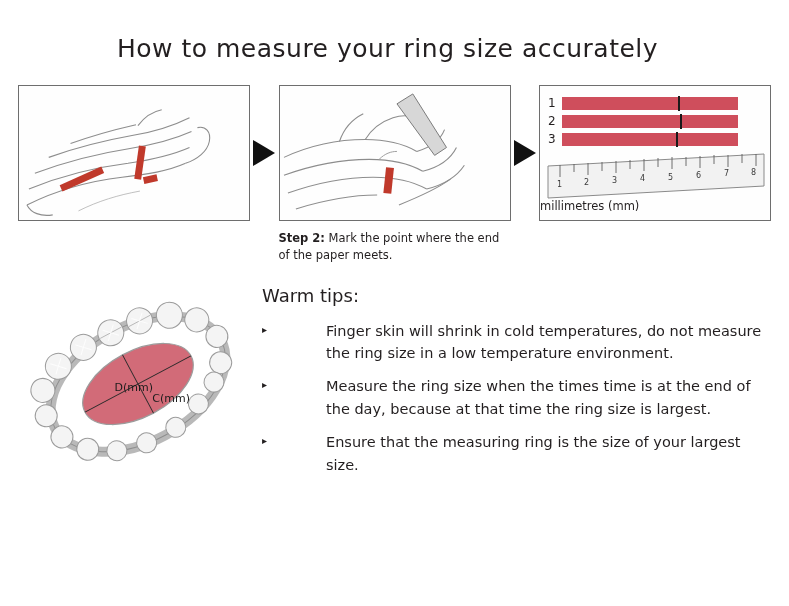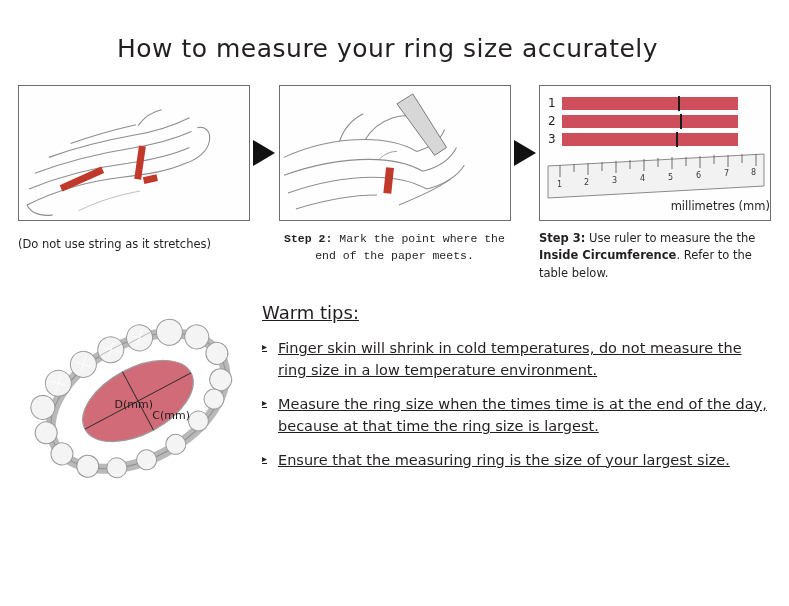--- a/index.html
+++ b/index.html
@@ -61,21 +61,21 @@
     border-left: 22px solid #111;
   }
 
   .step-caption {
     margin-top: 9px;
     font-size: 11.5px;
     line-height: 1.5;
     color: #231f20;
   }
   .step-caption b { font-weight: bold; }
-  .caption-center { text-align: center; font-family: Liberation Mono, monospace; }
+  .caption-center { text-align: left; }
   .caption-left { text-align: left; }
 
   .note {
     font-size: 11.5px;
     margin-top: 16px;
     color: #231f20;
   }
 
   
   .illus { position: absolute; inset: 0; }
@@ -92,60 +92,59 @@
   .bar.b1 { width: 176px; }
   .bar.b2 { width: 176px; }
   .bar.b3 { width: 176px; }
   .bar-tick {
     position: absolute; top: -1px; width: 2px; height: 15px; background: #1a1a1a;
   }
 
   .ruler-img { position: absolute; left: 6px; top: 66px; }
   .mm-label {
     position: absolute; left: 0; right: 0; bottom: 7px;
-    text-align: right; font-size: 11.5px; color: #231f20;
+    text-align: left; font-size: 11.5px; color: #231f20;
   }
 
   
   .lower {
     display: flex;
     margin-top: 14px;
     padding: 0 18px;
   }
   .ring-wrap {
     width: 240px;
     position: relative;
     height: 215px;
   }
   .tips {
     flex: 1;
     padding-left: 4px;
     padding-top: 6px;
-    text-decoration: underline;
   }
   .tips-title {
     font-size: 18px;
     color: #231f20;
     margin: 0 0 14px 0;
     font-weight: 400;
   }
   .tip {
     display: flex;
     font-size: 14.5px;
     line-height: 1.55;
     margin-bottom: 11px;
     color: #231f20;
   }
   .tip-bullet {
     flex: 0 0 16px;
     color: #231f20;
     font-size: 10px;
     line-height: 1.9;
   }
-  .tip-text { flex: 1; }
+  .tip-text { flex: 1; margin-left: 48px; }
 </style>
 </head>
 <body>
 
 <h1 class="page-title">How to measure your ring size accurately</h1>
 
 <div class="steps-row">
 
   <div class="step-col">
     <div class="panel">
@@ -163,21 +162,20 @@
         <g fill="#c0392b">
           <rect x="41" y="100" width="46" height="7" transform="rotate(-24 41 100)"></rect>
           <rect x="121" y="60" width="7" height="34" transform="rotate(8 121 60)"></rect>
           <rect x="125" y="92" width="14" height="7" transform="rotate(-12 125 92)"></rect>
         </g>
         <g fill="none" stroke="#b8b8b8" stroke-width="0.9">
           <path d="M60 126 C80 116 100 110 122 106"></path>
         </g>
       </svg>
     </div>
-    <div class="note">(Do not use string as it stretches)</div>
   </div>
 
   <div class="arrow-wrap">
     <div class="arrow"></div>
   </div>
 
   <div class="step-col">
     <div class="panel">
       <svg class="illus" viewBox="0 0 232 136">
         <g fill="none" stroke="#8d8d8d" stroke-width="1.1">
@@ -261,24 +259,20 @@
           <text x="66" y="31">3</text>
           <text x="94" y="29">4</text>
           <text x="122" y="28">5</text>
           <text x="150" y="26">6</text>
           <text x="178" y="24">7</text>
           <text x="205" y="23">8</text>
         </g>
       </svg>
 
       <div class="mm-label">millimetres (mm)</div>
-    </div>
-    <div class="step-caption caption-left">
-      <b>Step 3:</b>
-      <span>Use ruler to measure the the </span><b>Inside Circumference</b><span>. Refer to the table below.</span>
     </div>
   </div>
 
 </div>
 
 <div class="lower">
 
   <div class="ring-wrap">
     <svg width="240" height="215" viewBox="0 0 240 215">
       <g transform="rotate(-28 120 105)">

